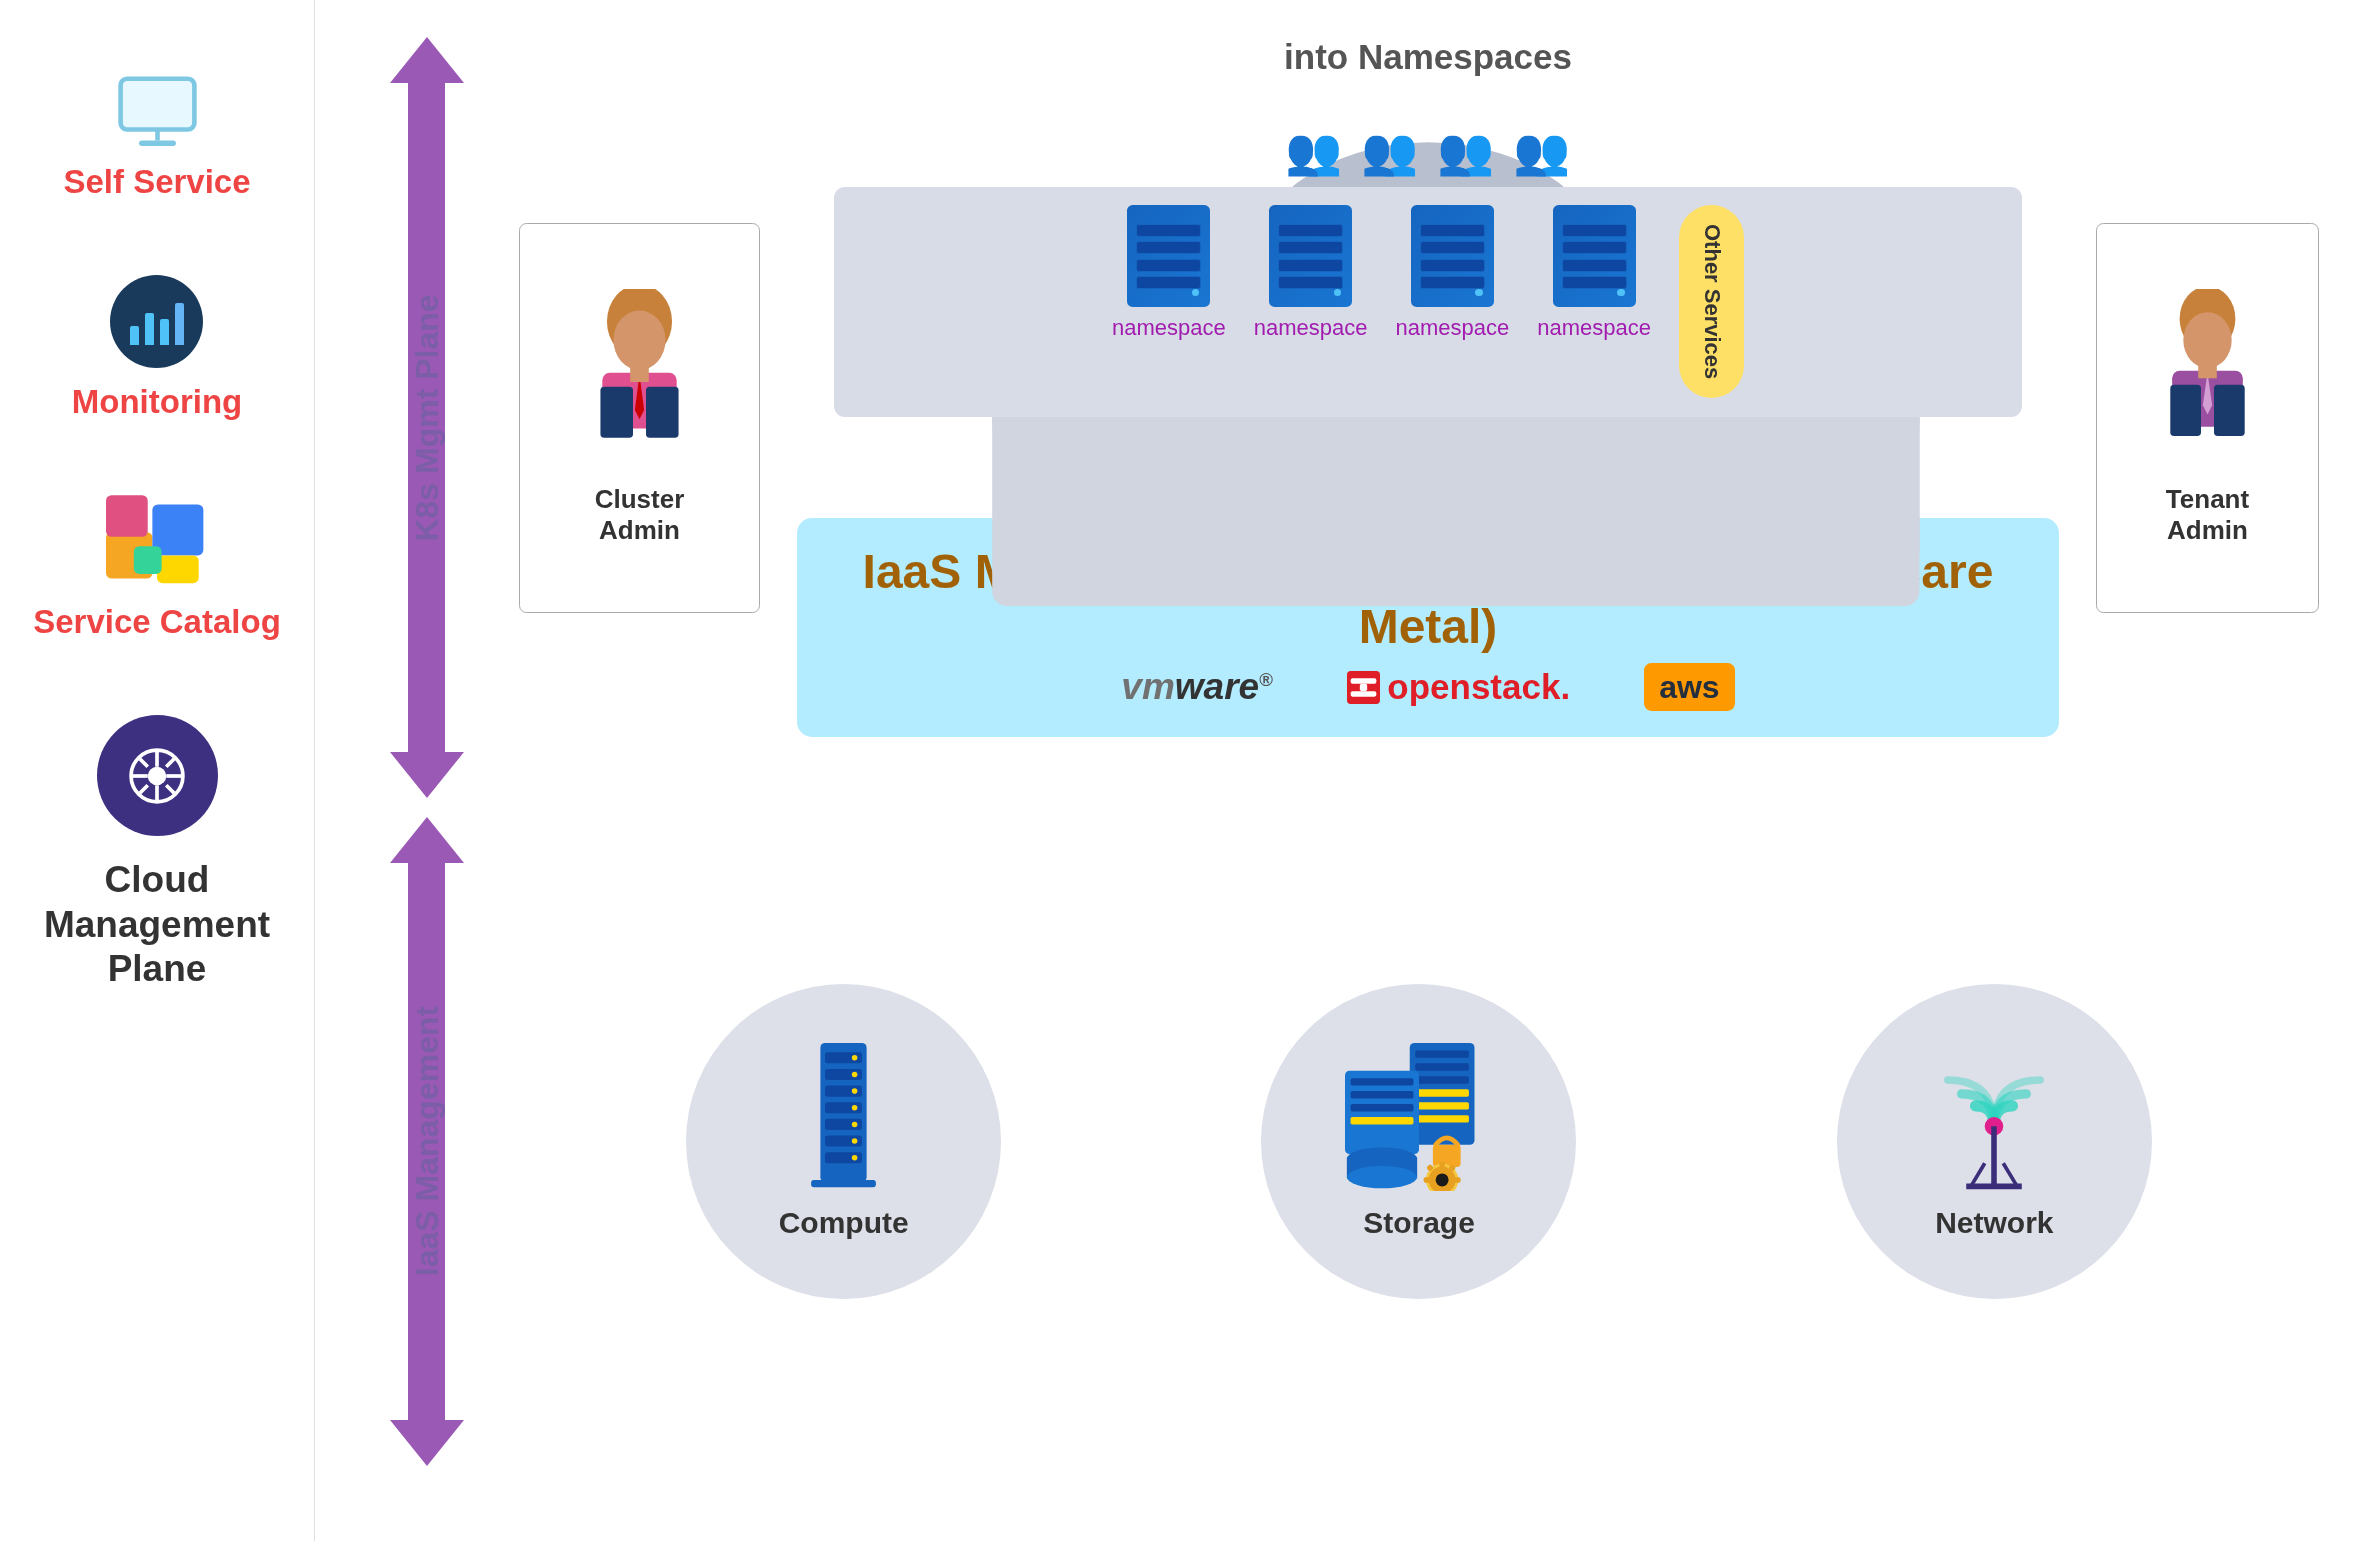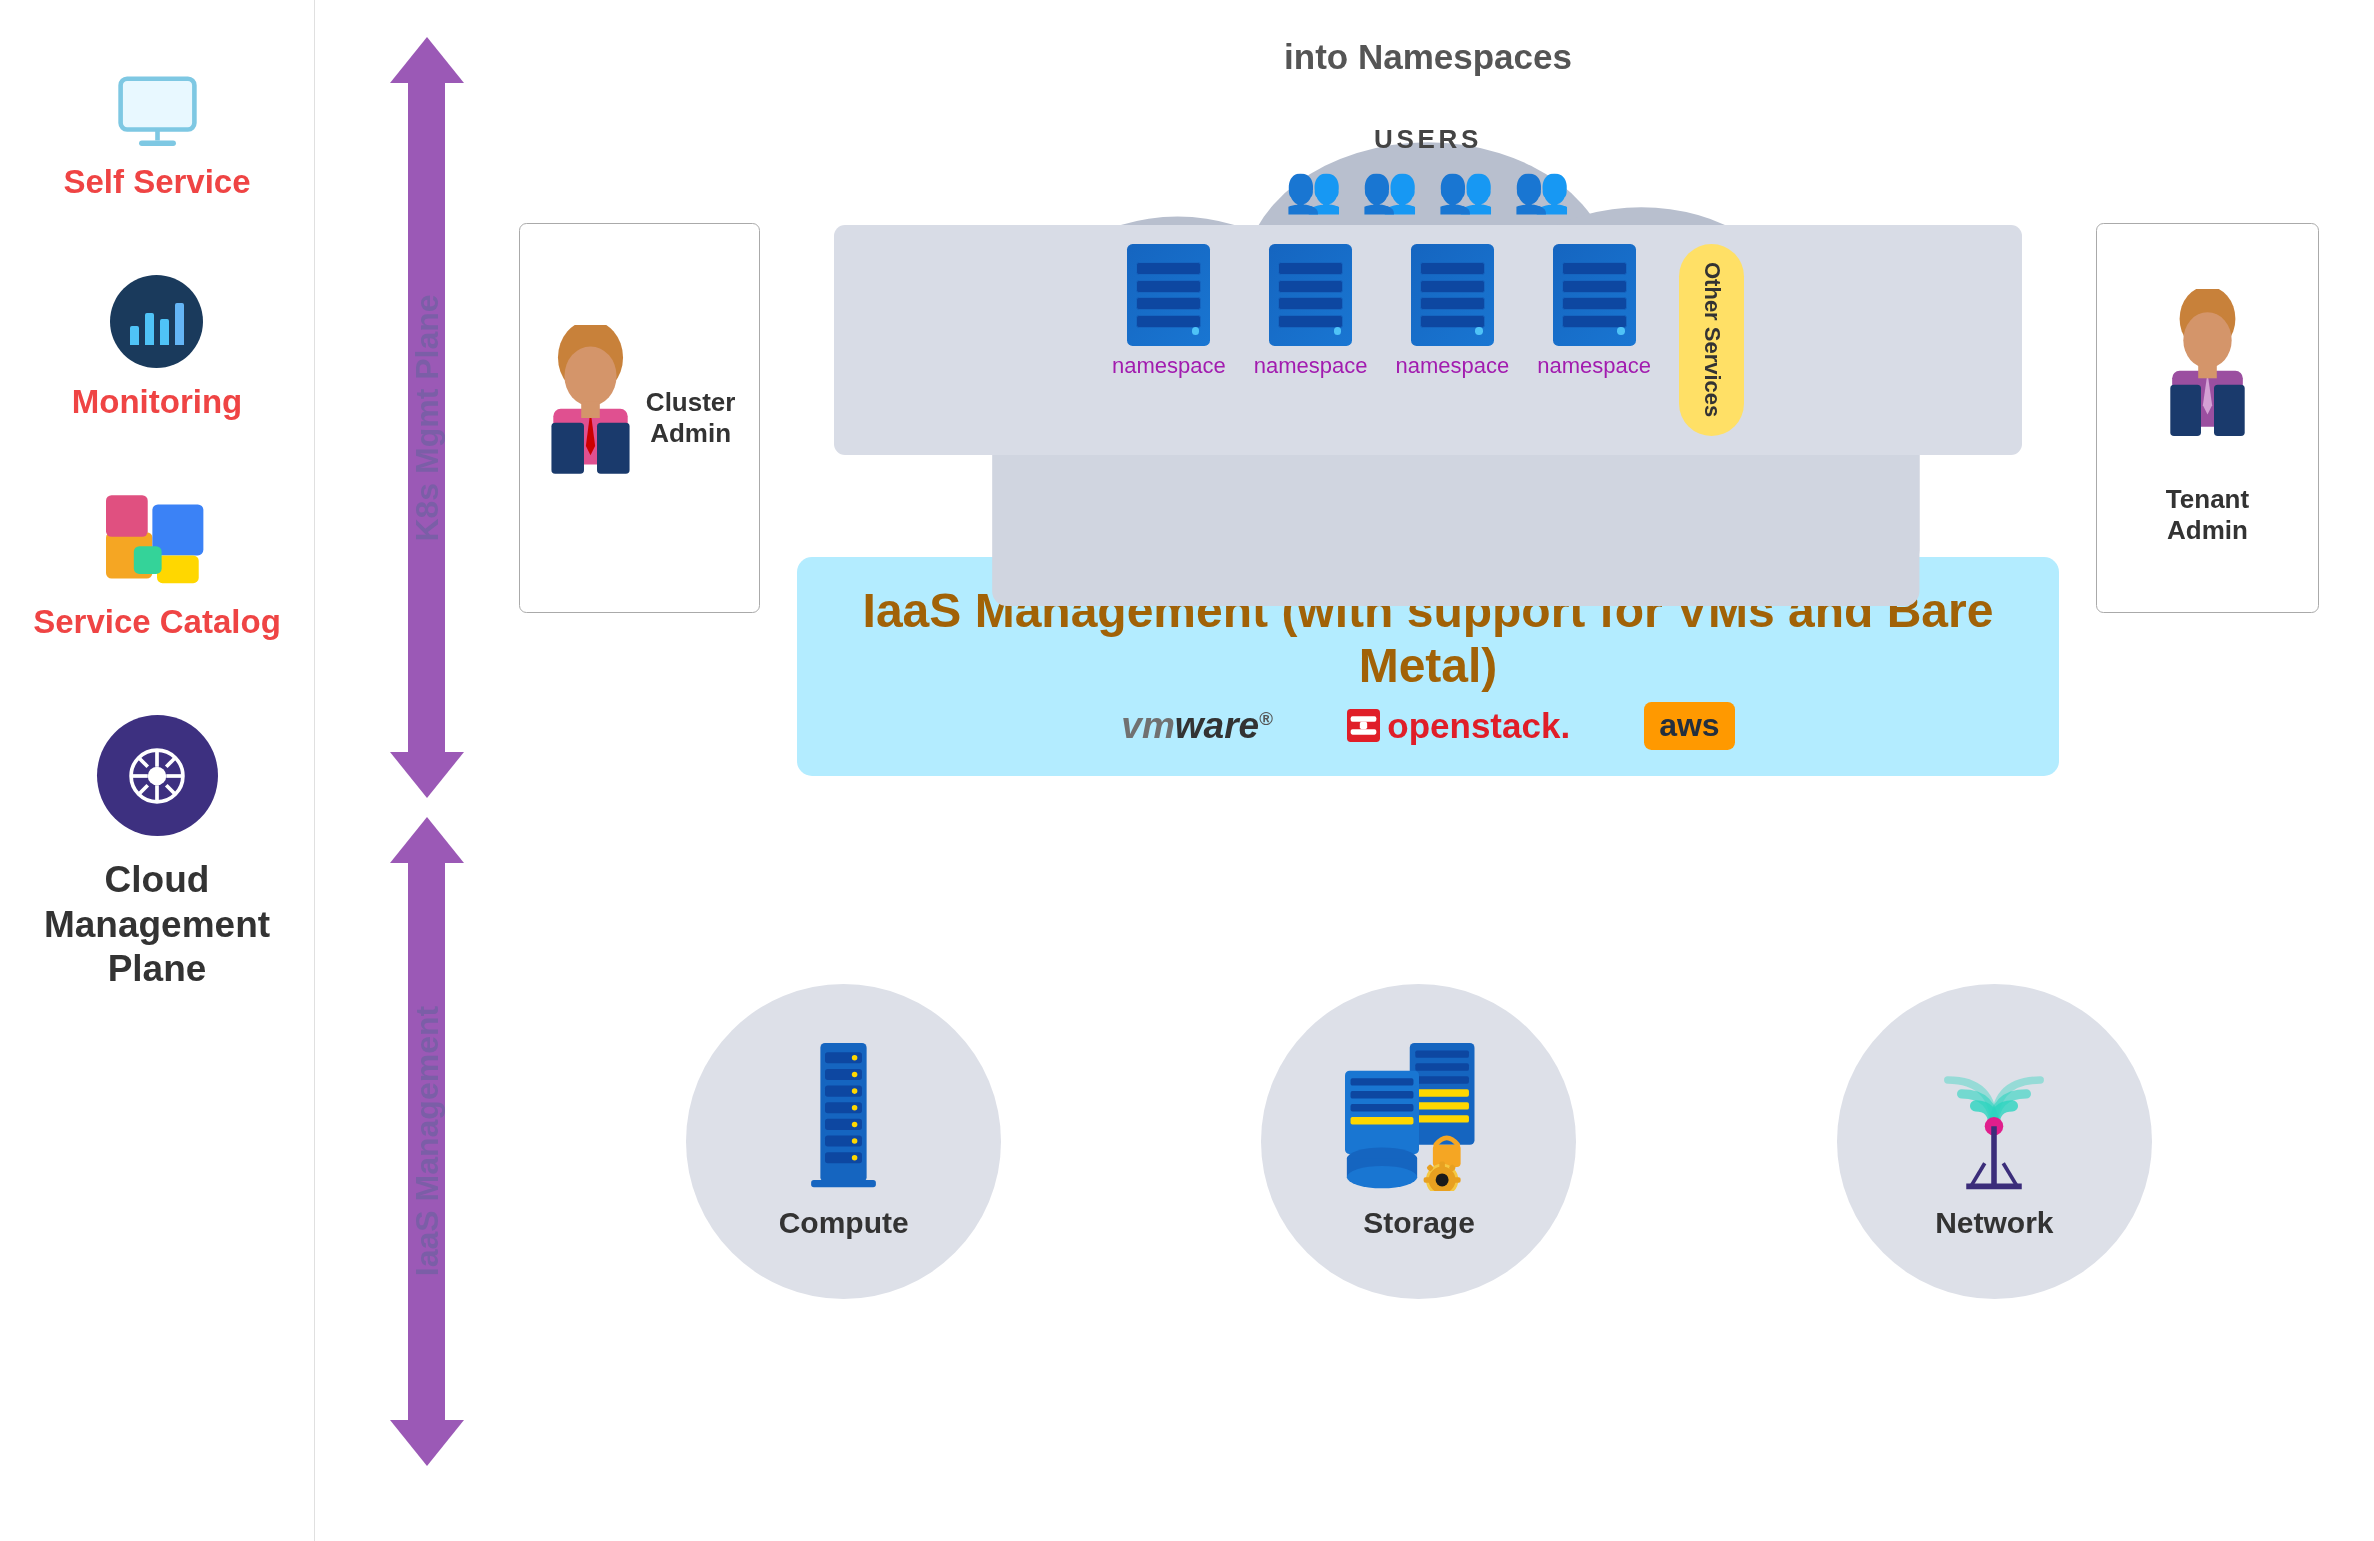--- a/index.html
+++ b/index.html
@@ -135,21 +135,21 @@
     }
 
     
     .cluster-admin-box {
       width: 241px;
       border: 1.9px solid #aaa;
       border-radius: 7.4px;
       padding: 18.6px;
       background: #fff;
       display: flex;
-      flex-direction: row;
+      flex-direction: column;
       align-items: center;
       justify-content: center;
       gap: 9.3px;
       height: 390px;
       align-self: center;
     }
     .namespaces-row {
       display: flex;
       gap: 28px;
       justify-content: center;
@@ -481,21 +481,20 @@
 
           <ellipse cx="780" cy="230" rx="160" ry="110" fill="#b8bfce"></ellipse>
 
           <rect x="100" y="300" width="980" height="210" rx="20" fill="#c5cad6"></rect>
 
           <rect x="80" y="320" width="1000" height="230" rx="16" fill="#d0d5e0"></rect>
         </svg>
 
         <div style="position:relative;z-index:1;padding:28px 37px 46px 37px;">
 
-          <div style="text-align:center;font-size:26px;font-weight:800;letter-spacing:3.7px;color:#444;margin-bottom:7.4px;">USERS</div>
 
           <div class="users-icons-row">
             <div style="font-size:46px;color:#555;">👥</div>
             <div style="font-size:46px;color:#555;">👥</div>
             <div style="font-size:46px;color:#555;">👥</div>
             <div style="font-size:46px;color:#555;">👥</div>
           </div>
 
           <div class="namespaces-row">
 

